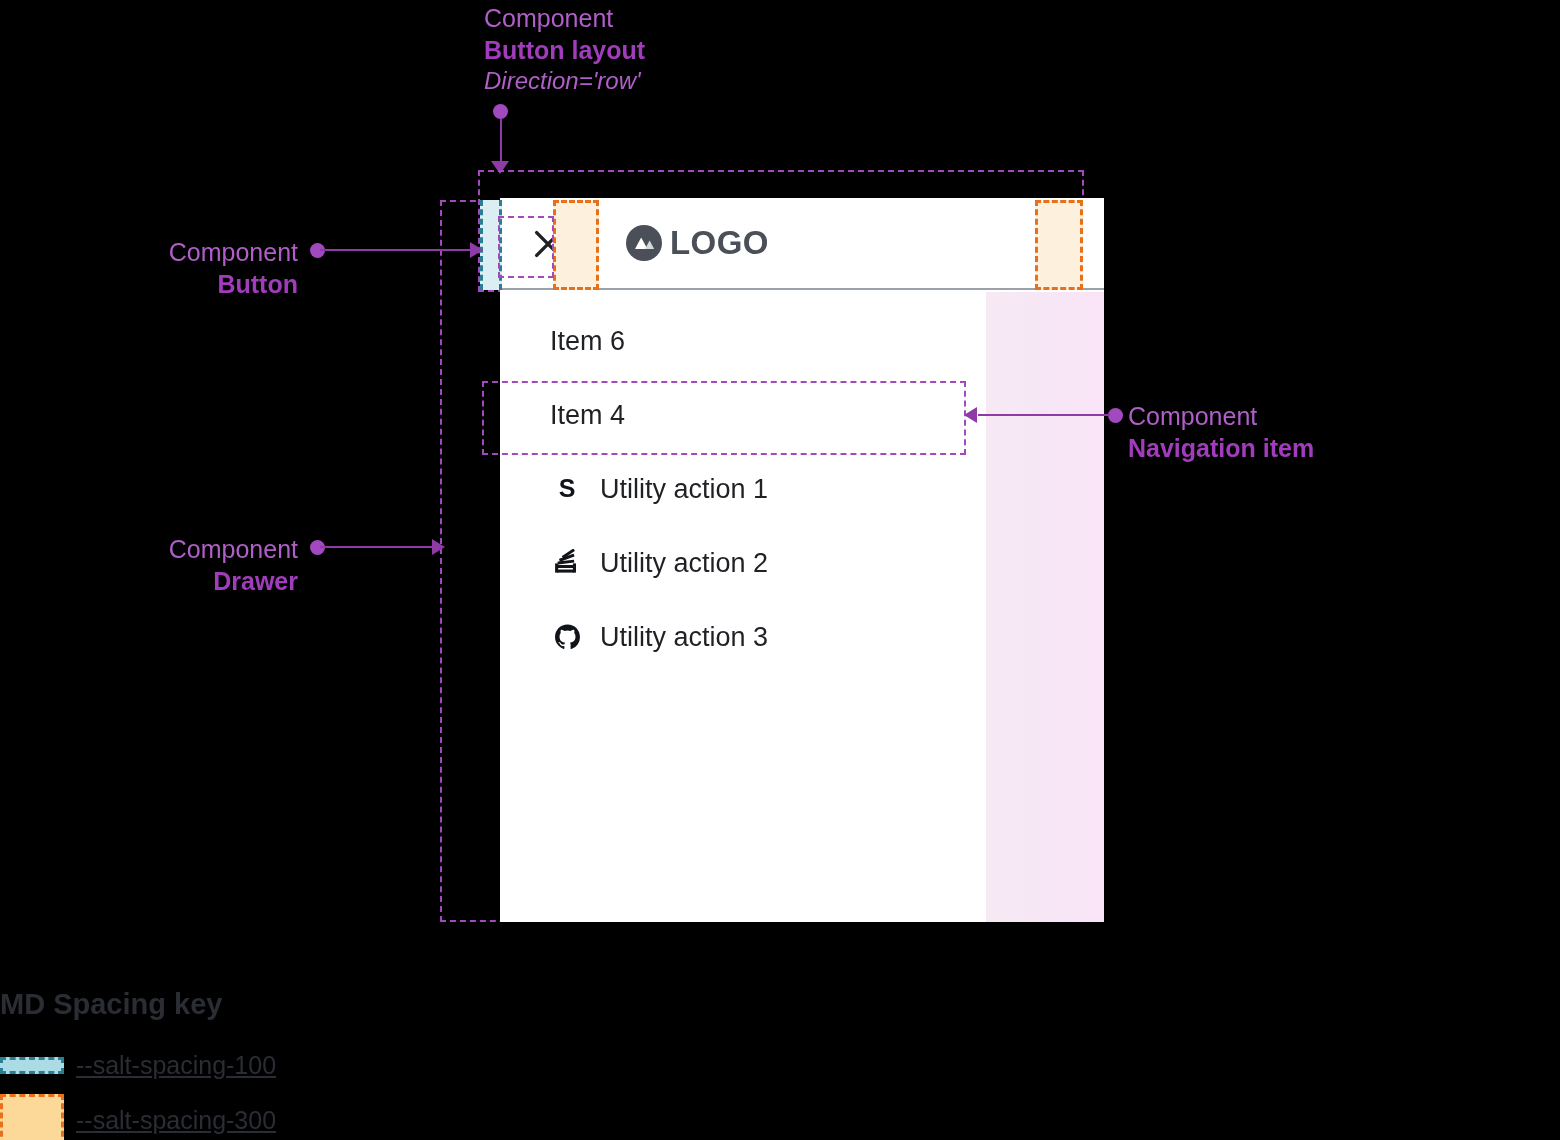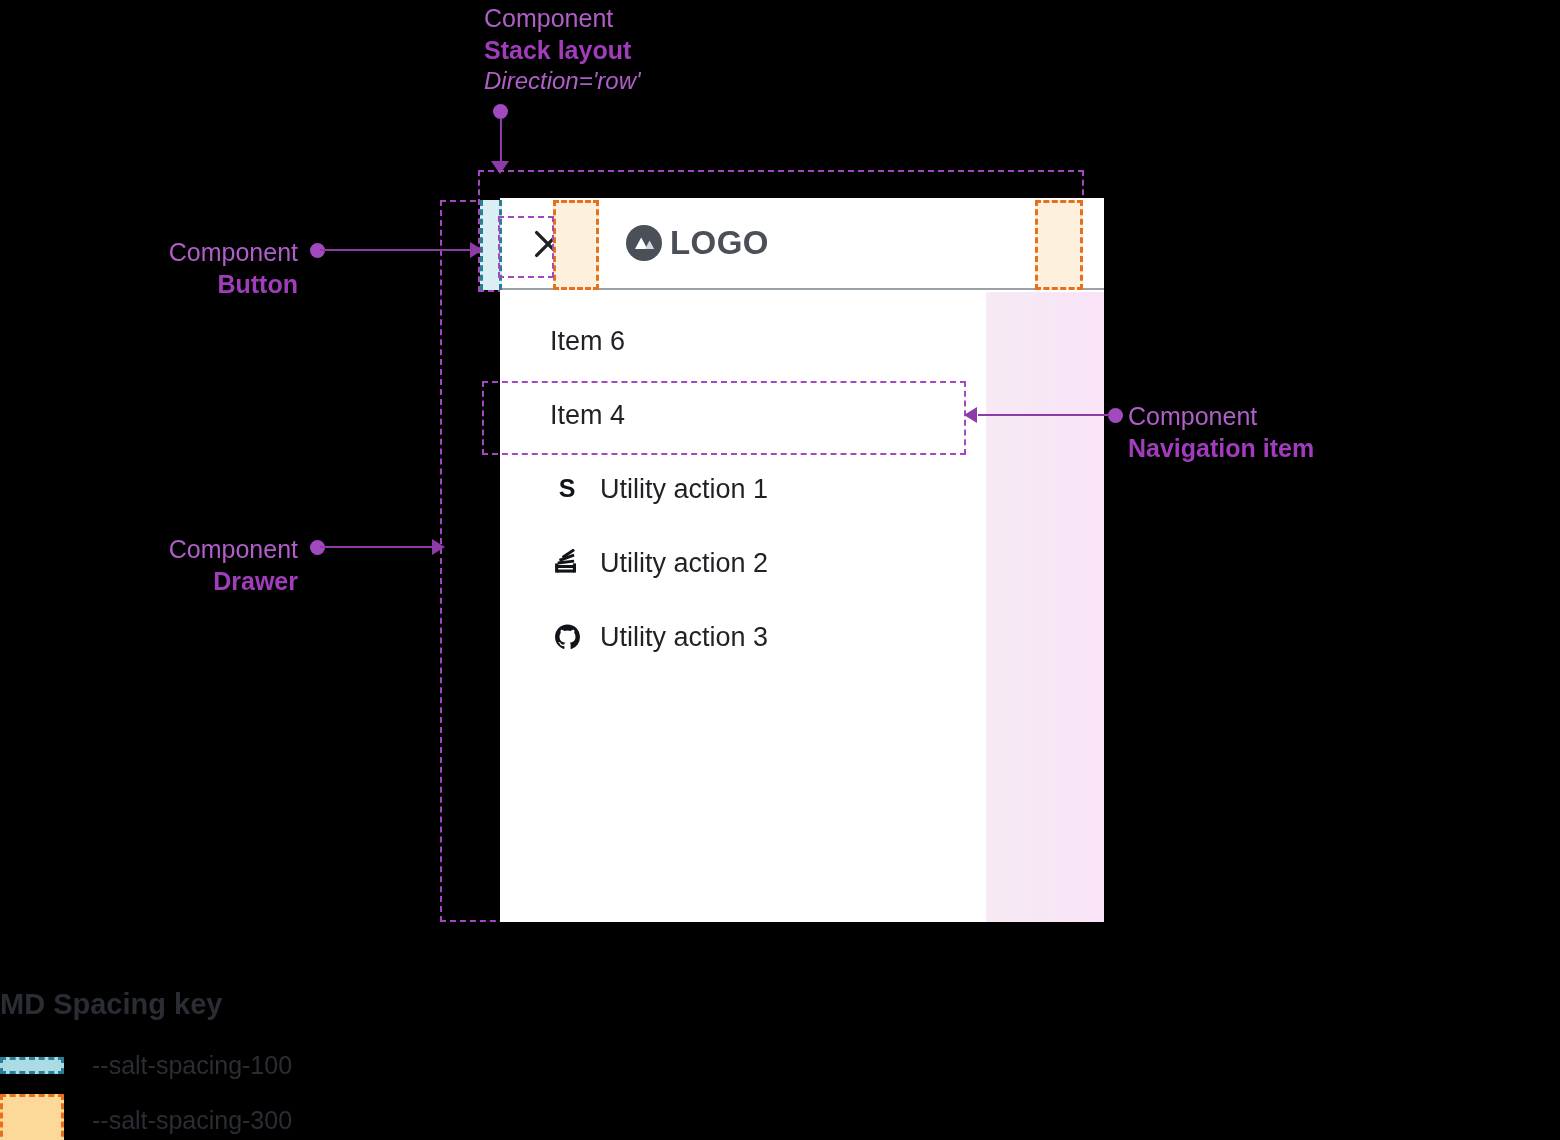--- a/index.html
+++ b/index.html
@@ -129,32 +129,32 @@
   .key-row { position: absolute; display: flex; align-items: center; }
   .key-sw-blue {
     width: 64px; height: 17px; background: #abdce6;
     border: 3px dashed #2a7f95;
   }
   .key-sw-orange {
     width: 64px; height: 52px; background: #fcd999;
     border: 3px dashed #e8701a;
   }
   .key-label {
-    position: absolute; left: 92px;
-    font-size: 25px; color: #2a2d33; white-space: nowrap;
+    position: absolute; left: 76px;
+    font-size: 25px; color: #2a2d33; white-space: nowrap; text-decoration: underline;
   }
 </style>
 </head>
 <body>
 
 <div class="stage">
 
   <div class="anno" style="left:484px; top:2px;">
     <div class="lbl">Component</div>
-    <div class="name">Stack layout</div>
+    <div class="name">Button layout</div>
     <div class="prop">Direction='row'</div>
   </div>
   <div class="dot" style="left:493px; top:104px;"></div>
   <div class="vline" style="left:500px; top:118px; height:48px;"></div>
   <div class="arrow-d" style="left:491px; top:161px;"></div>
 
   <div class="outline-purple" style="left:478px; top:170px; width:606px; height:122px;"></div>
 
   <div class="outline-purple" style="left:440px; top:200px; width:644px; height:722px;"></div>
 

